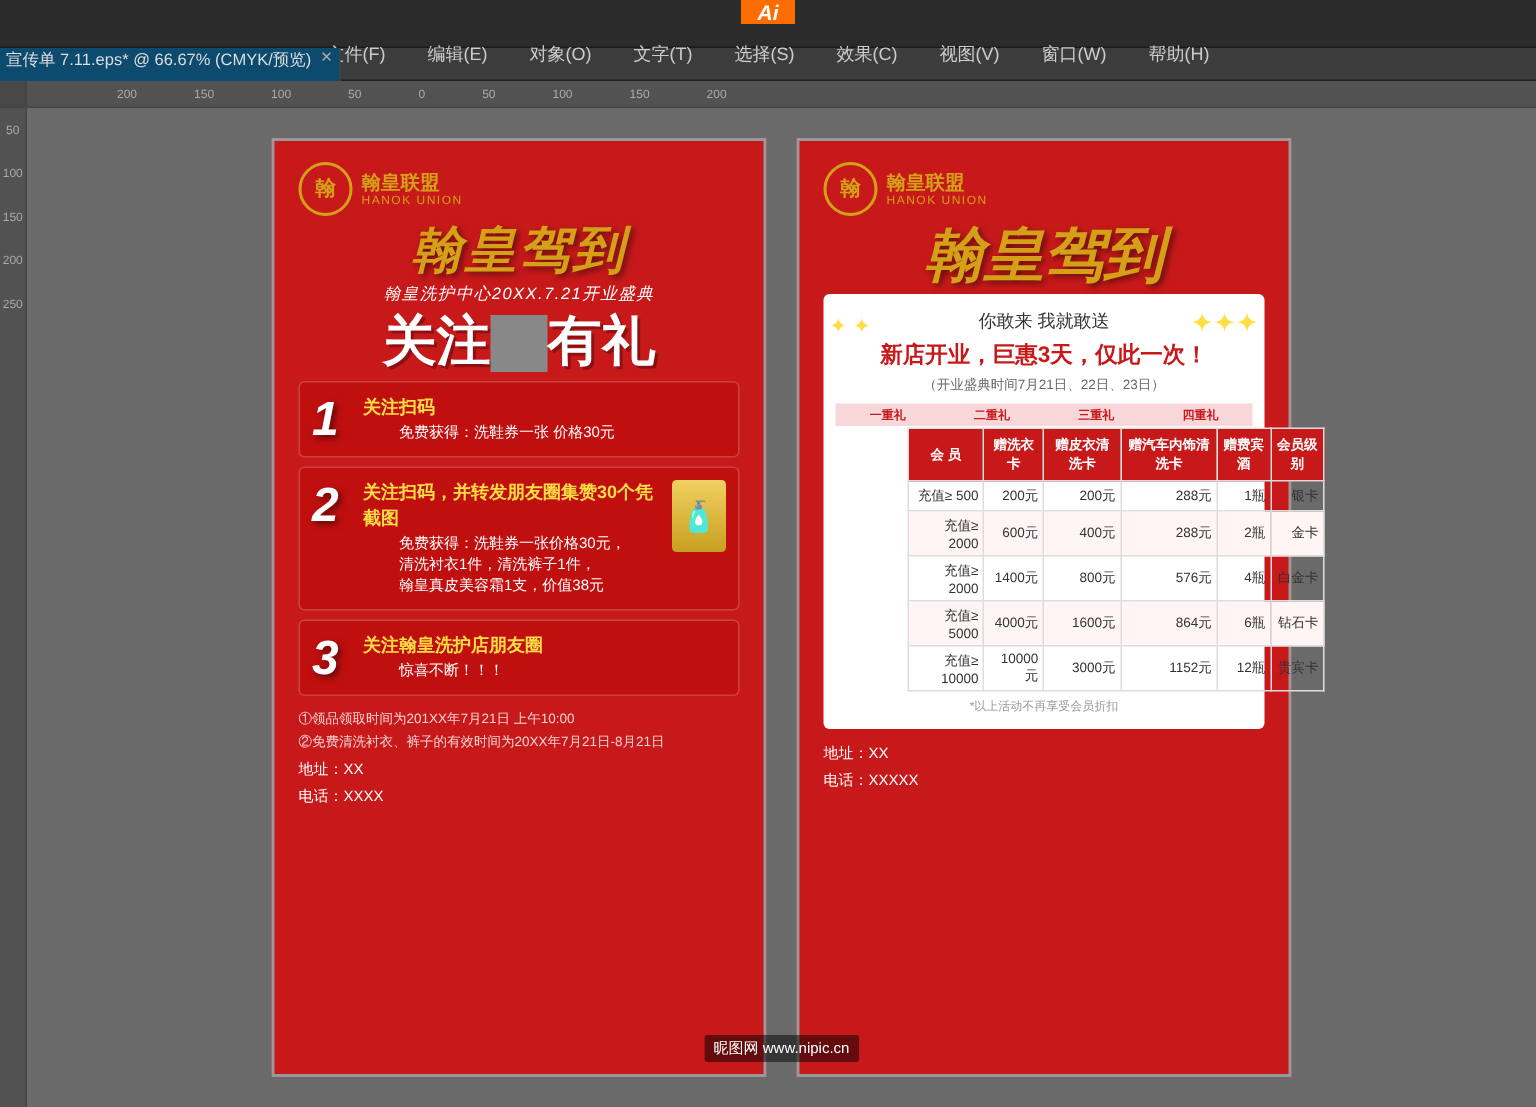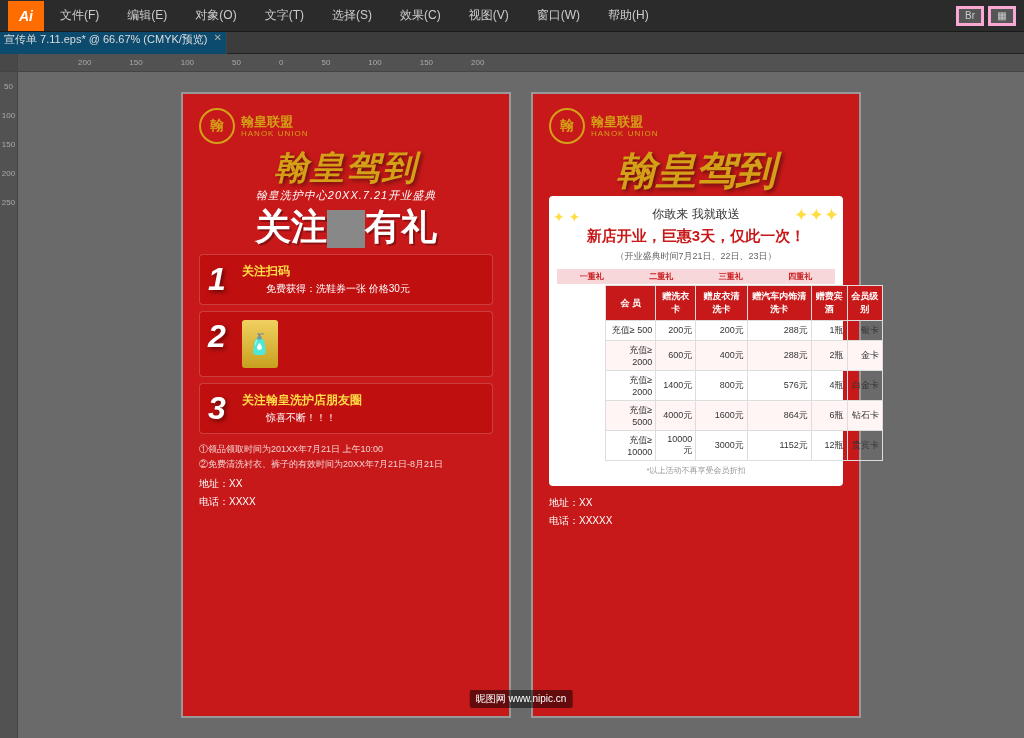--- a/index.html
+++ b/index.html
@@ -14,20 +14,21 @@
 
     
     .ai-titlebar {
       height: 32px;
       background: #2b2b2b;
       display: flex;
       align-items: center;
       padding: 0 8px;
       gap: 8px;
       border-bottom: 1px solid #1a1a1a;
+      flex-direction: column;
     }
     .ai-logo {
       width: 36px;
       height: 30px;
       background: #FF6C00;
       display: flex;
       align-items: center;
       justify-content: center;
       font-weight: bold;
       font-size: 14px;
@@ -484,20 +485,26 @@
       <div class="step-item">
         <div class="step-number">1</div>
         <div class="step-content">
           <div class="step-title">关注扫码</div>
           <div class="step-desc">免费获得：洗鞋券一张 价格30元</div>
         </div>
       </div>
 
       <div class="step-item">
         <div class="step-number">2</div>
+        <div class="step-content">
+          <div class="step-title">关注扫码，并转发朋友圈集赞30个凭截图</div>
+          <div class="step-desc" style="white-space:pre-line;">免费获得：洗鞋券一张价格30元，
+清洗衬衣1件，清洗裤子1件，
+翰皇真皮美容霜1支，价值38元</div>
+        </div>
         <div class="step-image">🧴</div>
       </div>
 
       <div class="step-item">
         <div class="step-number">3</div>
         <div class="step-content">
           <div class="step-title">关注翰皇洗护店朋友圈</div>
           <div class="step-desc">惊喜不断！！！</div>
         </div>
       </div>

